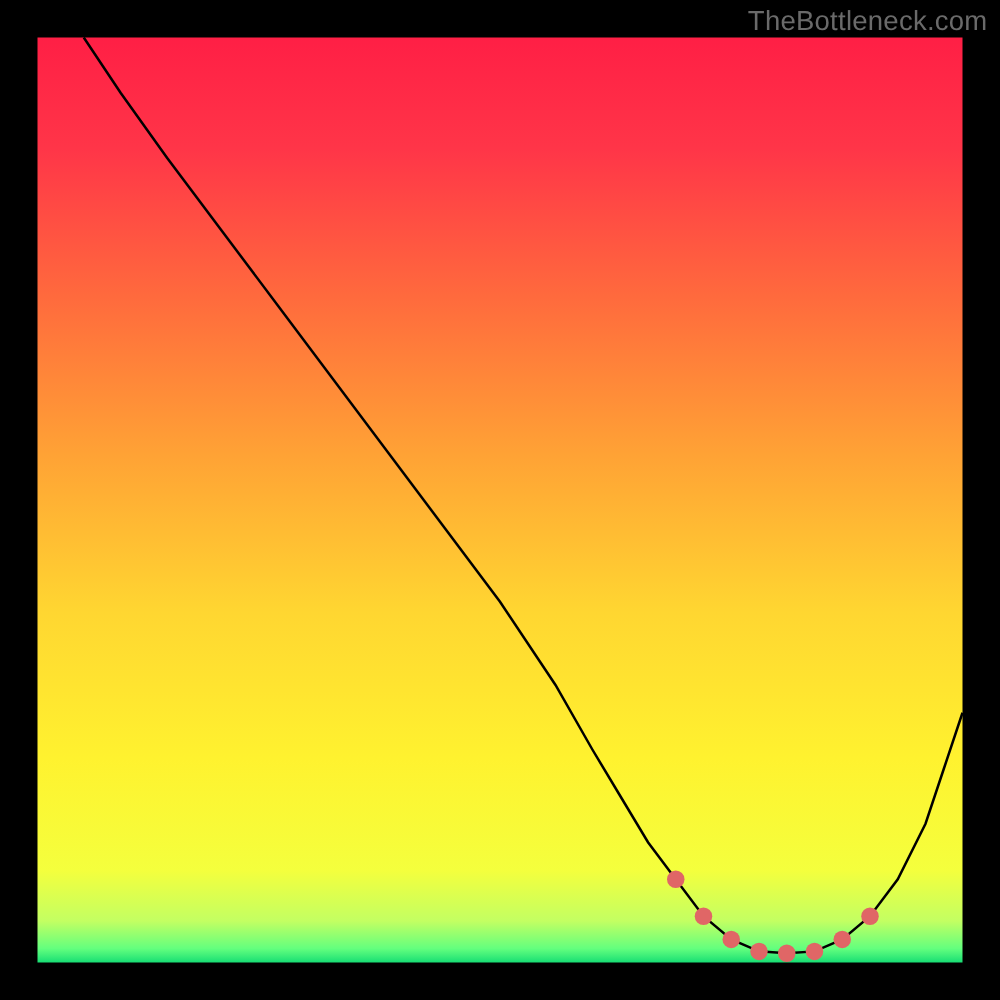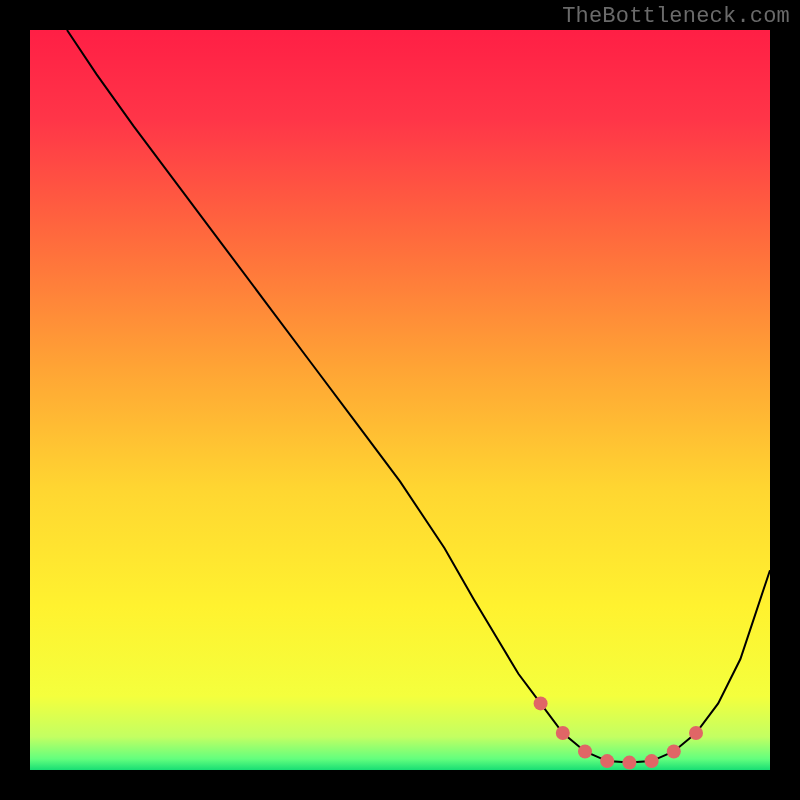--- a/index.html
+++ b/index.html
@@ -13,21 +13,21 @@
   .container {
     position: relative;
     width: 800px;
     height: 800px;
   }
   .watermark {
     position: absolute;
     top: 4px;
     right: 10px;
     color: #6a6a6a;
-    font-family: Liberation Mono, monospace;
+    font-family: Liberation Sans, sans-serif;
     font-size: 22px;
     font-weight: 400;
     letter-spacing: 0.2px;
     z-index: 10;
   }
   svg.chart {
     position: absolute;
     left: 0;
     top: 0;
   }

